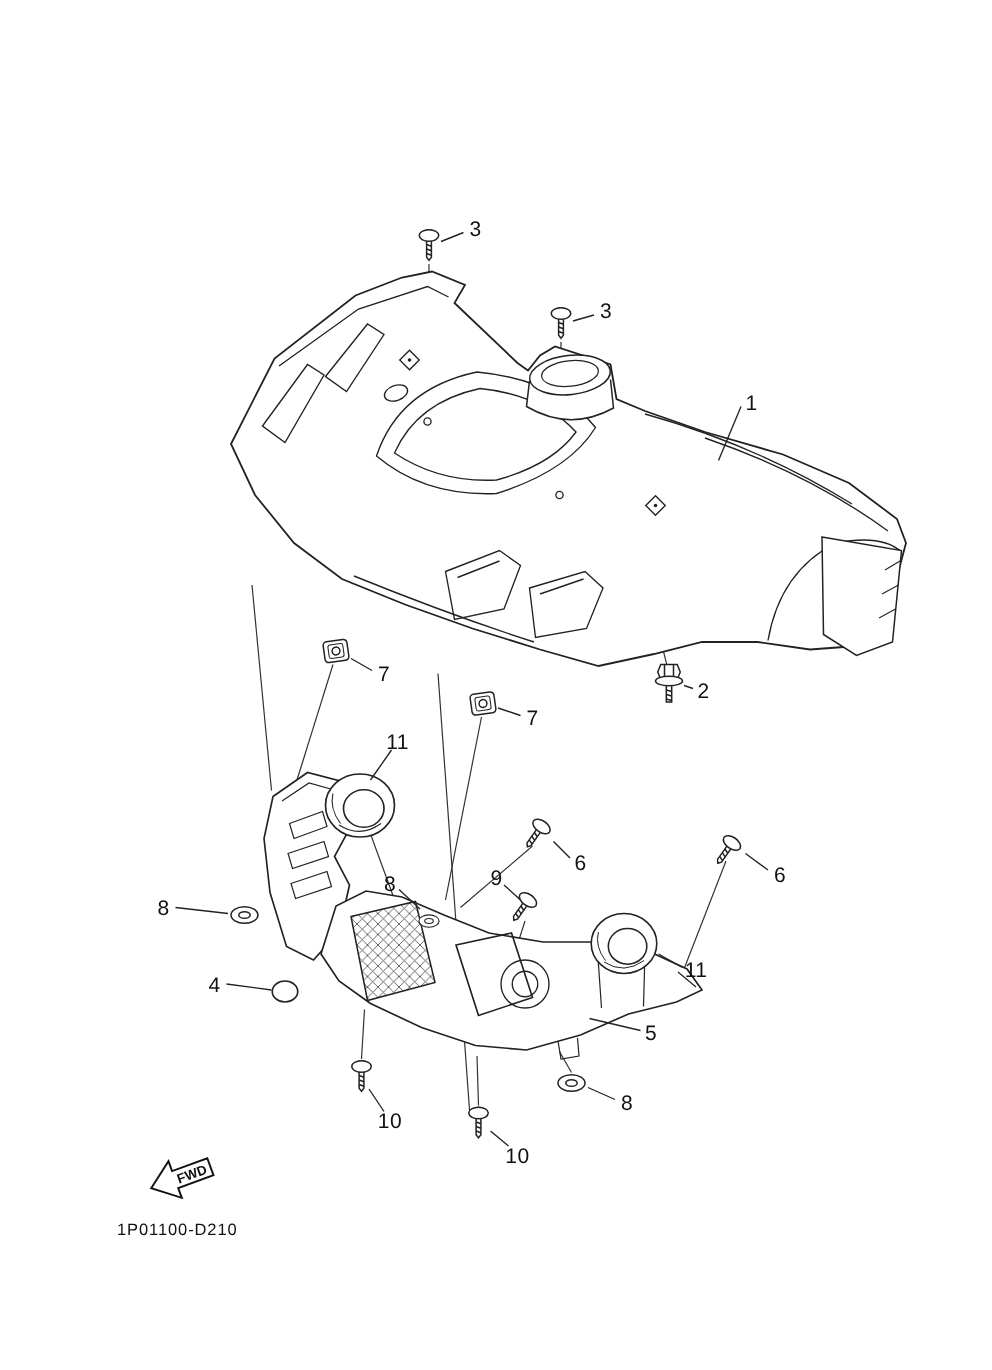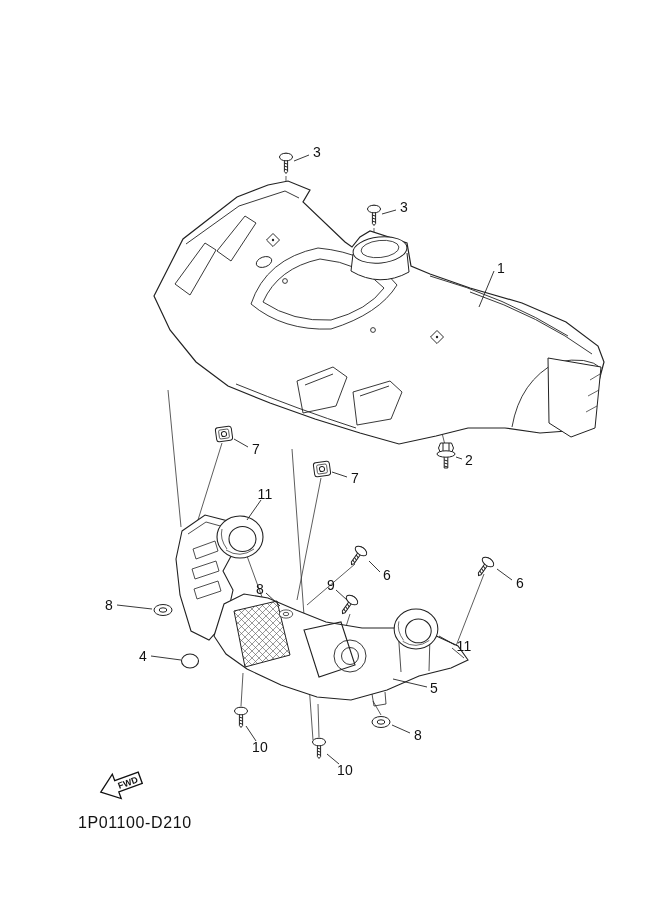--- a/index.html
+++ b/index.html
@@ -26,21 +26,21 @@
     font-size: 14px;
     color: #111;
     letter-spacing: 0.3px;
     user-select: none;
     white-space: nowrap;
   }
   .diagram-code {
     position: absolute;
     left: 78px;
     top: 814px;
-    font-size: 16px;
+    font-size: 11px;
     color: #111;
     letter-spacing: 0.6px;
   }
 </style>
 </head>
 <body>
 
 <div id="stage">
 
   <svg id="art" width="661" height="913" viewBox="0 0 661 913">

